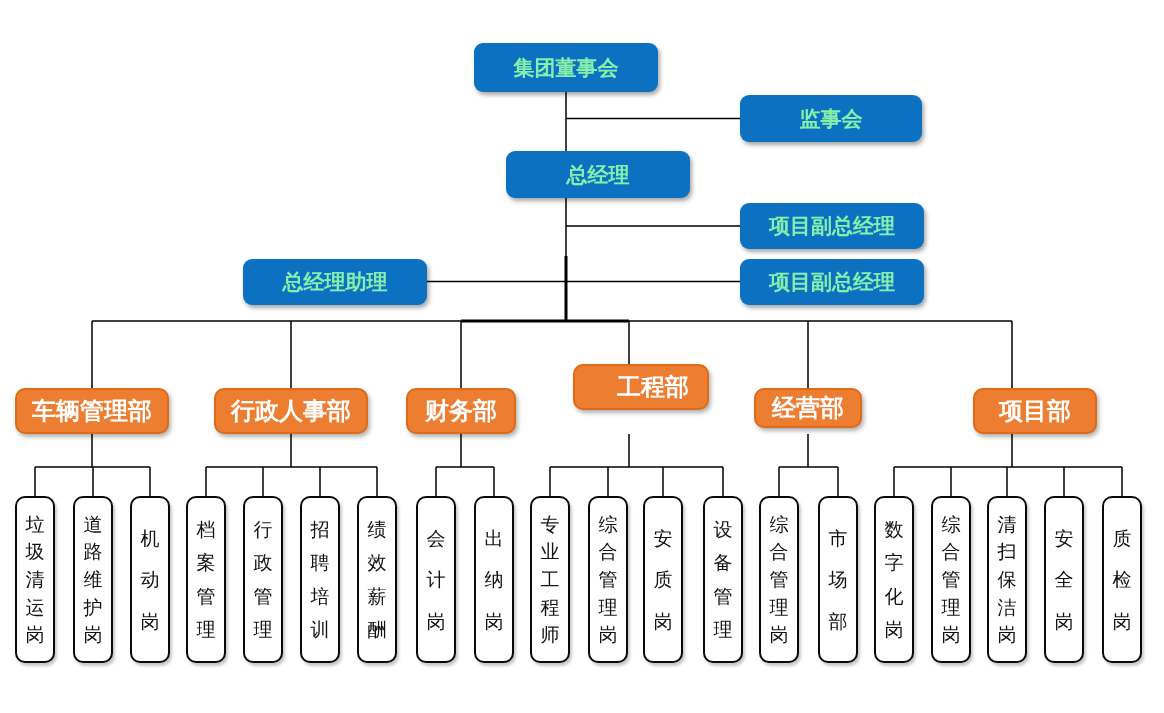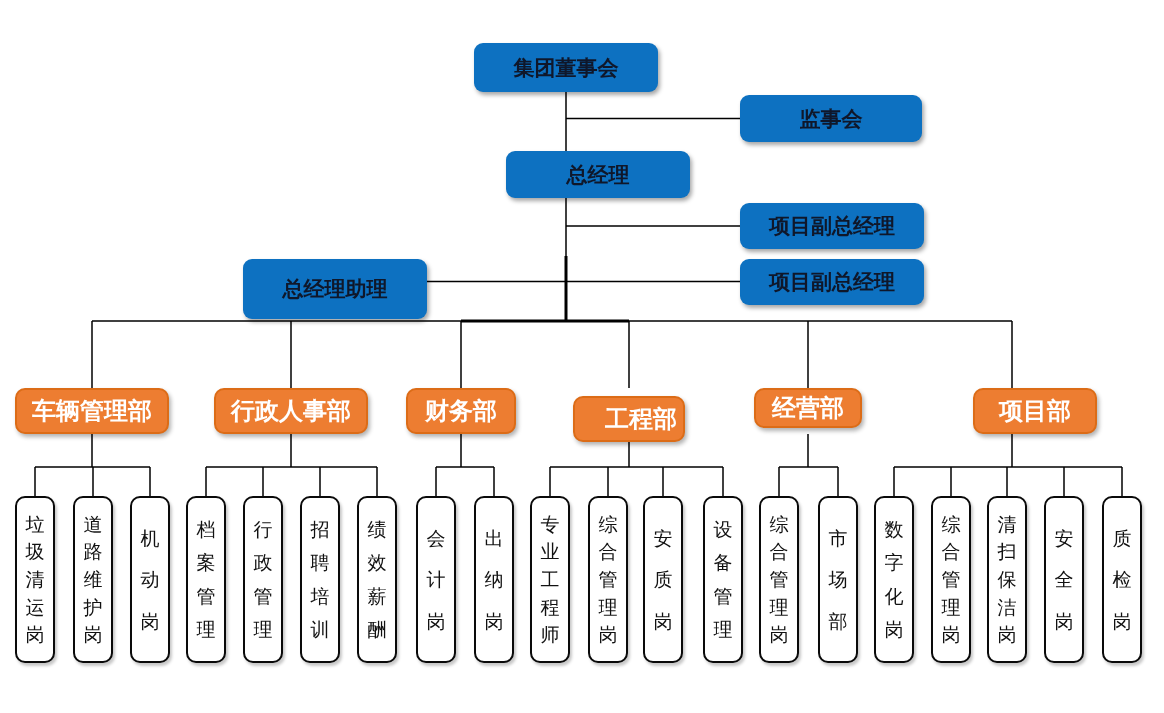--- a/index.html
+++ b/index.html
@@ -13,21 +13,21 @@
   }
   .lines{position:absolute;left:0;top:0;}
   .node{
     position:absolute;
     display:flex;align-items:center;justify-content:center;
     text-align:center;
     border-radius:9px;
   }
   .blue{
     background:#0d71c1;
-    color:#0f172a;
+    color:#86efac;
     font-weight:bold;
     font-size:21px;
     box-shadow:2px 3px 4px rgba(0,0,0,.35);
   }
   .orange{
     background:#ed7d31;
     border:2px solid #dc6c17;
     color:#ffffff;
     font-weight:bold;
     font-size:24px;
@@ -119,27 +119,27 @@
       <line x1="1007" y1="467" x2="1007" y2="496"></line>
       <line x1="1064" y1="467" x2="1064" y2="496"></line>
       <line x1="1122" y1="467" x2="1122" y2="496"></line>
     </g>
   </svg>
 
   <div class="node blue" style="left:474px;top:43px;width:184px;height:49px;">集团董事会</div>
   <div class="node blue" style="left:740px;top:95px;width:182px;height:47px;">监事会</div>
   <div class="node blue" style="left:474px;top:151px;width:184px;height:47px;margin-left:32px;">总经理</div>
   <div class="node blue" style="left:740px;top:203px;width:184px;height:46px;">项目副总经理</div>
-  <div class="node blue" style="left:243px;top:259px;width:184px;height:60px;">总经理助理</div>
+  <div class="node blue" style="left:243px;top:259px;width:184px;height:46px;">总经理助理</div>
   <div class="node blue" style="left:740px;top:259px;width:184px;height:46px;font-family:Liberation Serif, serif;">项目副总经理</div>
 
   <div class="node orange" style="left:15px;top:388px;width:154px;height:46px;">车辆管理部</div>
   <div class="node orange" style="left:214px;top:388px;width:154px;height:46px;">行政人事部</div>
   <div class="node orange" style="left:406px;top:388px;width:110px;height:46px;">财务部</div>
-  <div class="node orange" style="left:573px;top:396px;width:112px;height:46px;padding-left:24px;">工程部</div>
+  <div class="node orange" style="left:573px;top:364px;width:136px;height:46px;padding-left:24px;">工程部</div>
   <div class="node orange" style="left:754px;top:388px;width:108px;height:40px;">经营部</div>
   <div class="node orange" style="left:958px;top:388px;width:124px;height:46px;margin-left:15px;">项目部</div>
 
   <div class="node leaf" style="left:15px;top:496px;width:40px;height:167px;">
     <span class="vtext">
         <span>垃</span>
         <span>圾</span>
         <span>清</span>
         <span>运</span>
         <span>岗</span>

